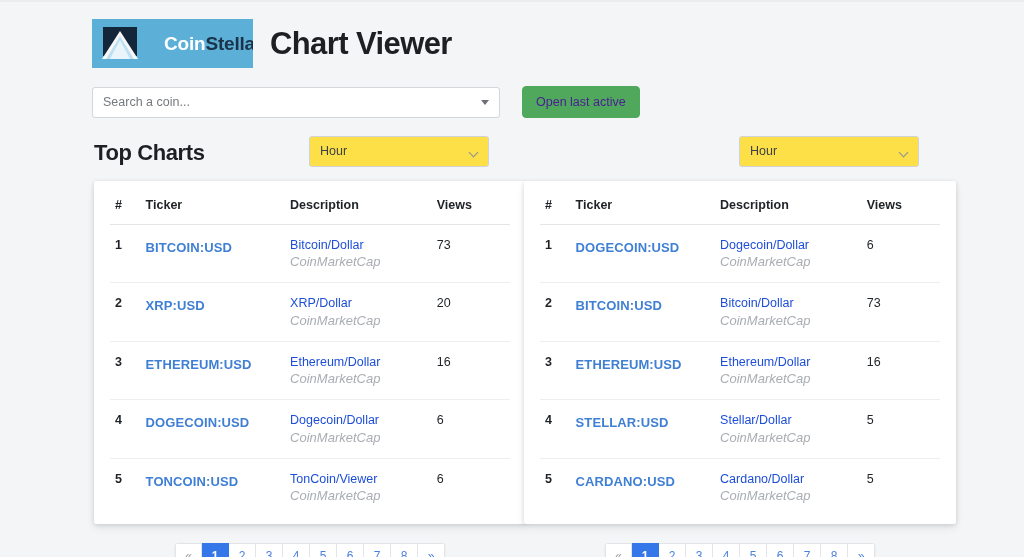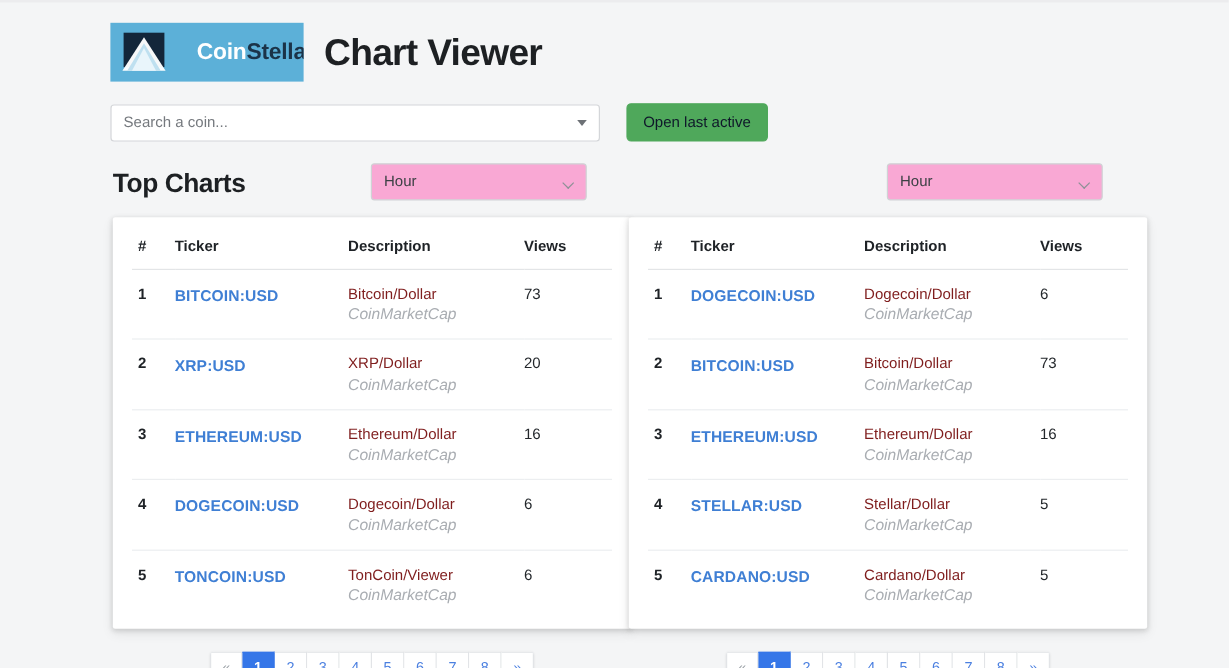--- a/index.html
+++ b/index.html
@@ -123,21 +123,21 @@
     border-right: 4.5px solid transparent;
     border-top: 5px solid #6d7176;
   }
 
   .green-btn {
     height: 32px;
     padding: 0 13px;
     background: #4fa85b;
     border: 1px solid #4fa85b;
     border-radius: 4px;
-    color: #0f172a;
+    color: #4c1d95;
     font-family: "Liberation Sans", sans-serif;
     font-size: 12.5px;
     line-height: 30px;
     cursor: pointer;
     white-space: nowrap;
   }
 
   
   .column {
     position: absolute;
@@ -160,21 +160,21 @@
     letter-spacing: -0.4px;
     color: #1d2023;
     line-height: 1;
   }
 
   .period-select {
     position: absolute;
     top: 3px;
     width: 180px;
     height: 31px;
-    background: #f9a8d4;
+    background: #fde047;
     border: 1px solid #d0d2d5;
     border-radius: 3px;
     display: flex;
     align-items: center;
     padding: 0 10px;
     cursor: pointer;
   }
   .column.left  .period-select { left: 215px; }
   .column.right .period-select { left: 215px; }
 
@@ -241,21 +241,21 @@
     font-size: 13px;
     font-weight: 700;
     color: #3f7fd4;
     text-decoration: none;
     letter-spacing: 0.1px;
     white-space: nowrap;
   }
 
   .desc-main {
     font-size: 12.5px;
-    color: #7f1d1d;
+    color: #1d4ed8;
     line-height: 1.15;
     white-space: nowrap;
   }
   .desc-sub {
     font-size: 13px;
     color: #a9adb2;
     margin-top: 3px;
     line-height: 1;
     white-space: nowrap;
     font-style: italic;

